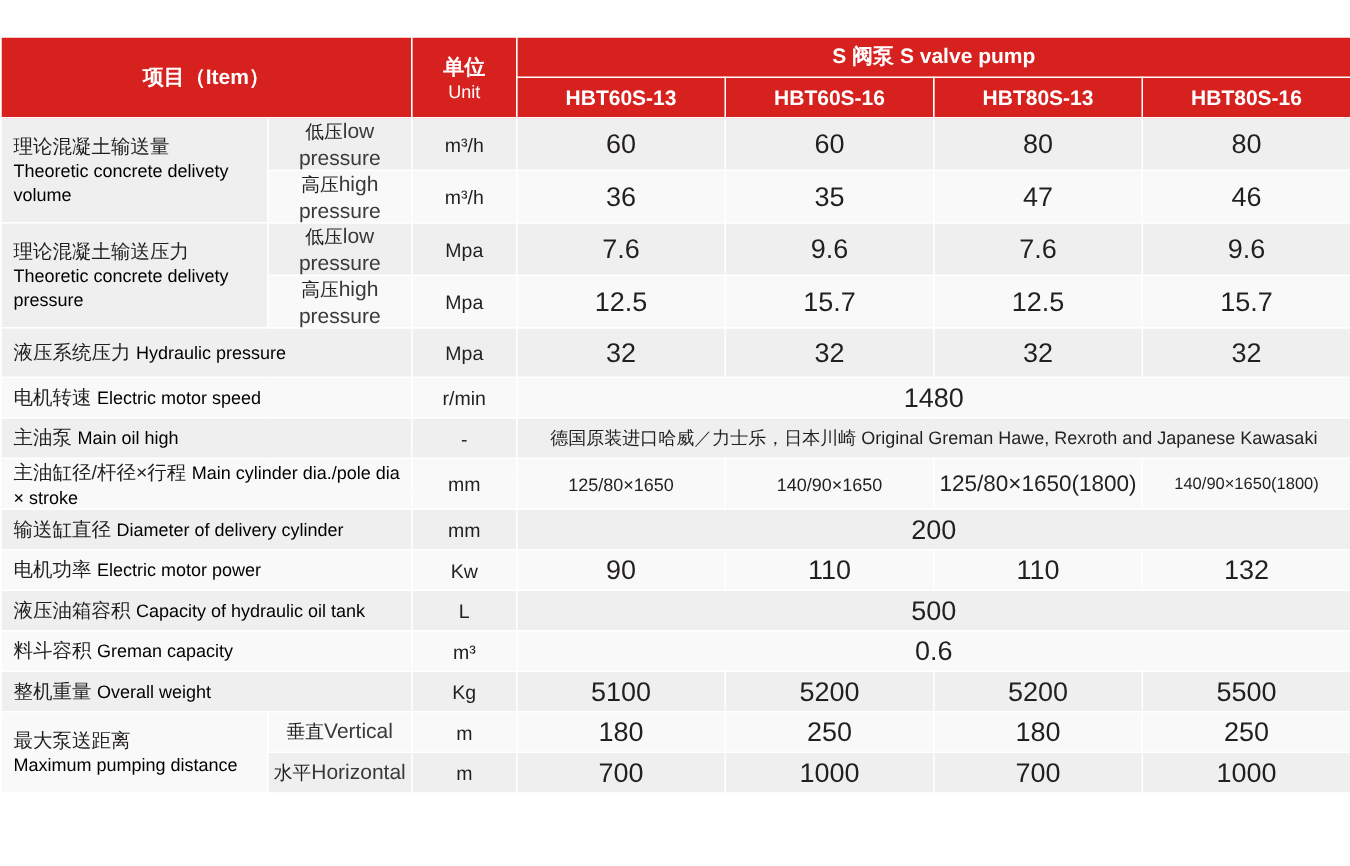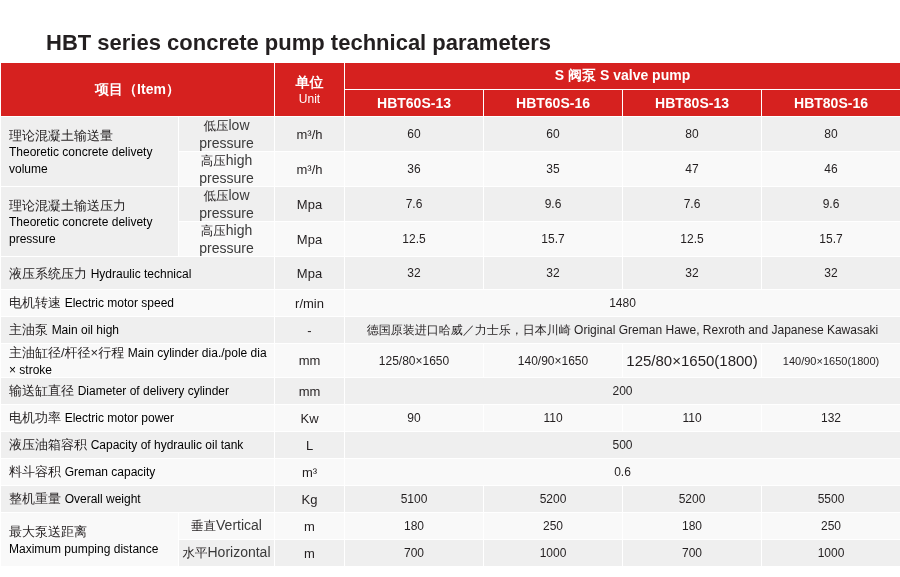--- a/index.html
+++ b/index.html
@@ -80,30 +80,29 @@
   td.sublabel{
     font-size:12px;
     text-align:center;
   }
   td.sublabel .cn{font-size:12.5px;}
   td.sublabel .en{font-size:14px;color:#3a3a3a;}
   td.twoline{
     line-height:1.35;
     padding:3px 0 3px 8px;
   }
-  .val{font-size:12px;margin-left:33px;}
+  .val{font-size:18px;margin-left:33px;}
   .small-val{font-size:12px;margin-top:8px;}
   .nowrap{white-space:nowrap;}
   .c-unit{font-size:13px;margin-left:24px;}
 </style>
 </head>
 <body>
 
 <div class="titles">
-  <div class="title-en">HBT series concrete pump technical parameters</div>
 </div>
 
 <div class="watermark">德国科艺乐设备</div>
 
 <table>
   <colgroup>
     <col style="width:178px">
     <col style="width:96px">
     <col style="width:70px">
     <col style="width:139px">
@@ -177,21 +176,21 @@
       <td class="c-unit">Mpa</td>
       <td class="val">12.5</td>
       <td class="val">15.7</td>
       <td class="val">12.5</td>
       <td class="val">15.7</td>
     </tr>
 
     <tr>
       <td class="label twoline" colspan="2">
         <span class="cn">液压系统压力</span>
-        <span class="en">Hydraulic technical</span>
+        <span class="en">Hydraulic pressure</span>
       </td>
       <td class="c-unit">Mpa</td>
       <td class="val">32</td>
       <td class="val">32</td>
       <td class="val">32</td>
       <td class="val">32</td>
     </tr>
 
     <tr class="alt">
       <td class="label" colspan="2">

